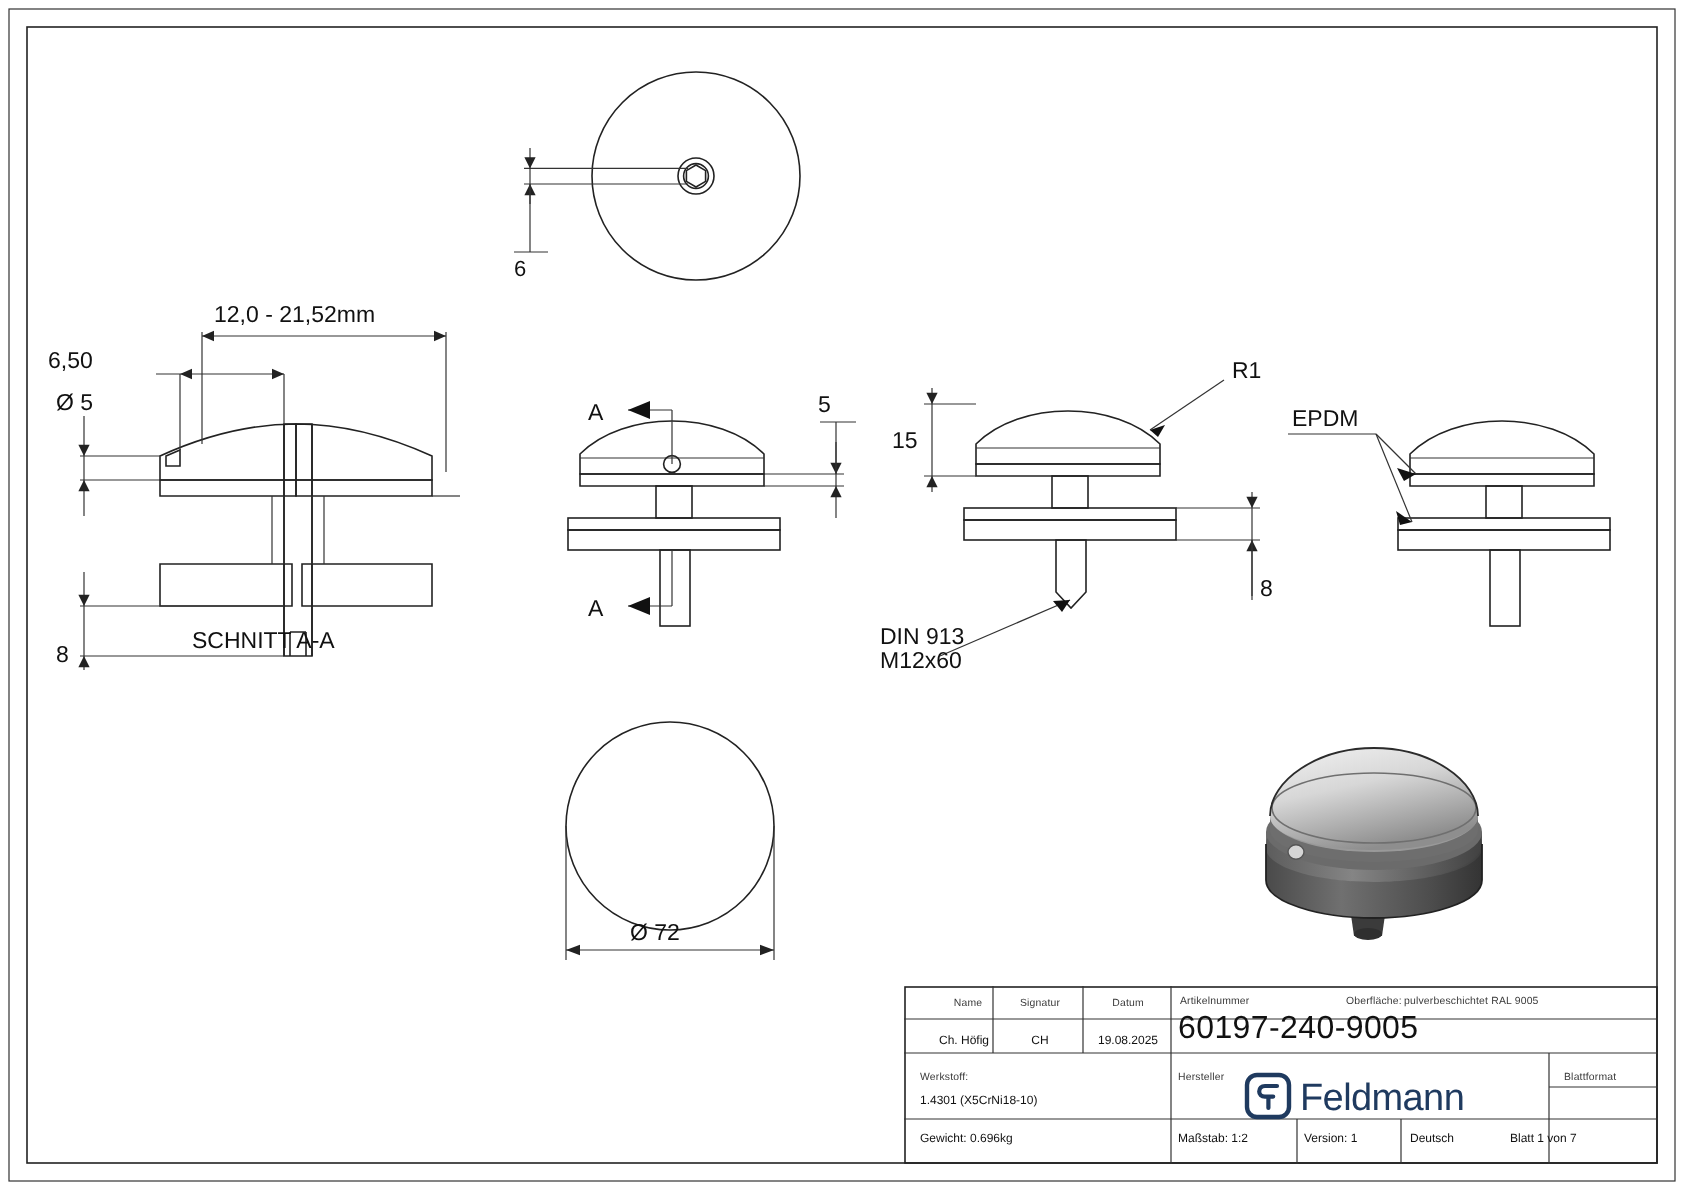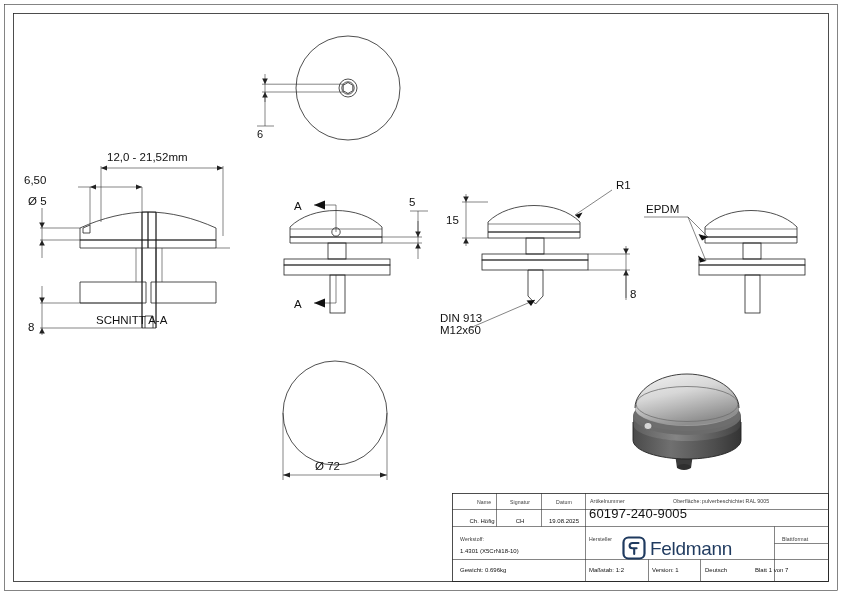--- a/index.html
+++ b/index.html
@@ -3,21 +3,21 @@
 <meta charset="utf-8">
 <style>
   html,body{margin:0;padding:0;background:#fff;}
   body{width:842px;height:595px;font-family:"Liberation Sans",sans-serif;color:#1a1a1a;}
   #sheet{position:relative;width:842px;height:595px;overflow:hidden;background:#fff;}
   .abs{position:absolute;}
   svg{display:block;}
   
   .tb-lbl{font-size:5.2px;letter-spacing:.1px;color:#3a3a3a;}
   .tb-val{font-size:6px;color:#111;}
-  .tb-big{font-size:13px;color:#111;letter-spacing:.2px;}
+  .tb-big{font-size:16px;color:#111;letter-spacing:.2px;}
   .tb-a4{font-size:11px;color:#111;}
   .dim{font-size:11px;fill:#111;font-family:"Liberation Sans",sans-serif;}
   .dim-l{font-size:11.5px;fill:#111;font-family:"Liberation Sans",sans-serif;}
   .ln{stroke:#222;fill:none;stroke-width:.8;}
   .ln-t{stroke:#333;fill:none;stroke-width:.6;}
   .hatch{stroke:#333;stroke-width:.55;}
   .logo-txt{font-family:"Liberation Sans",sans-serif;font-size:19px;fill:#1f3a5f;letter-spacing:-.3px;}
 </style>
 </head>
 <body>

